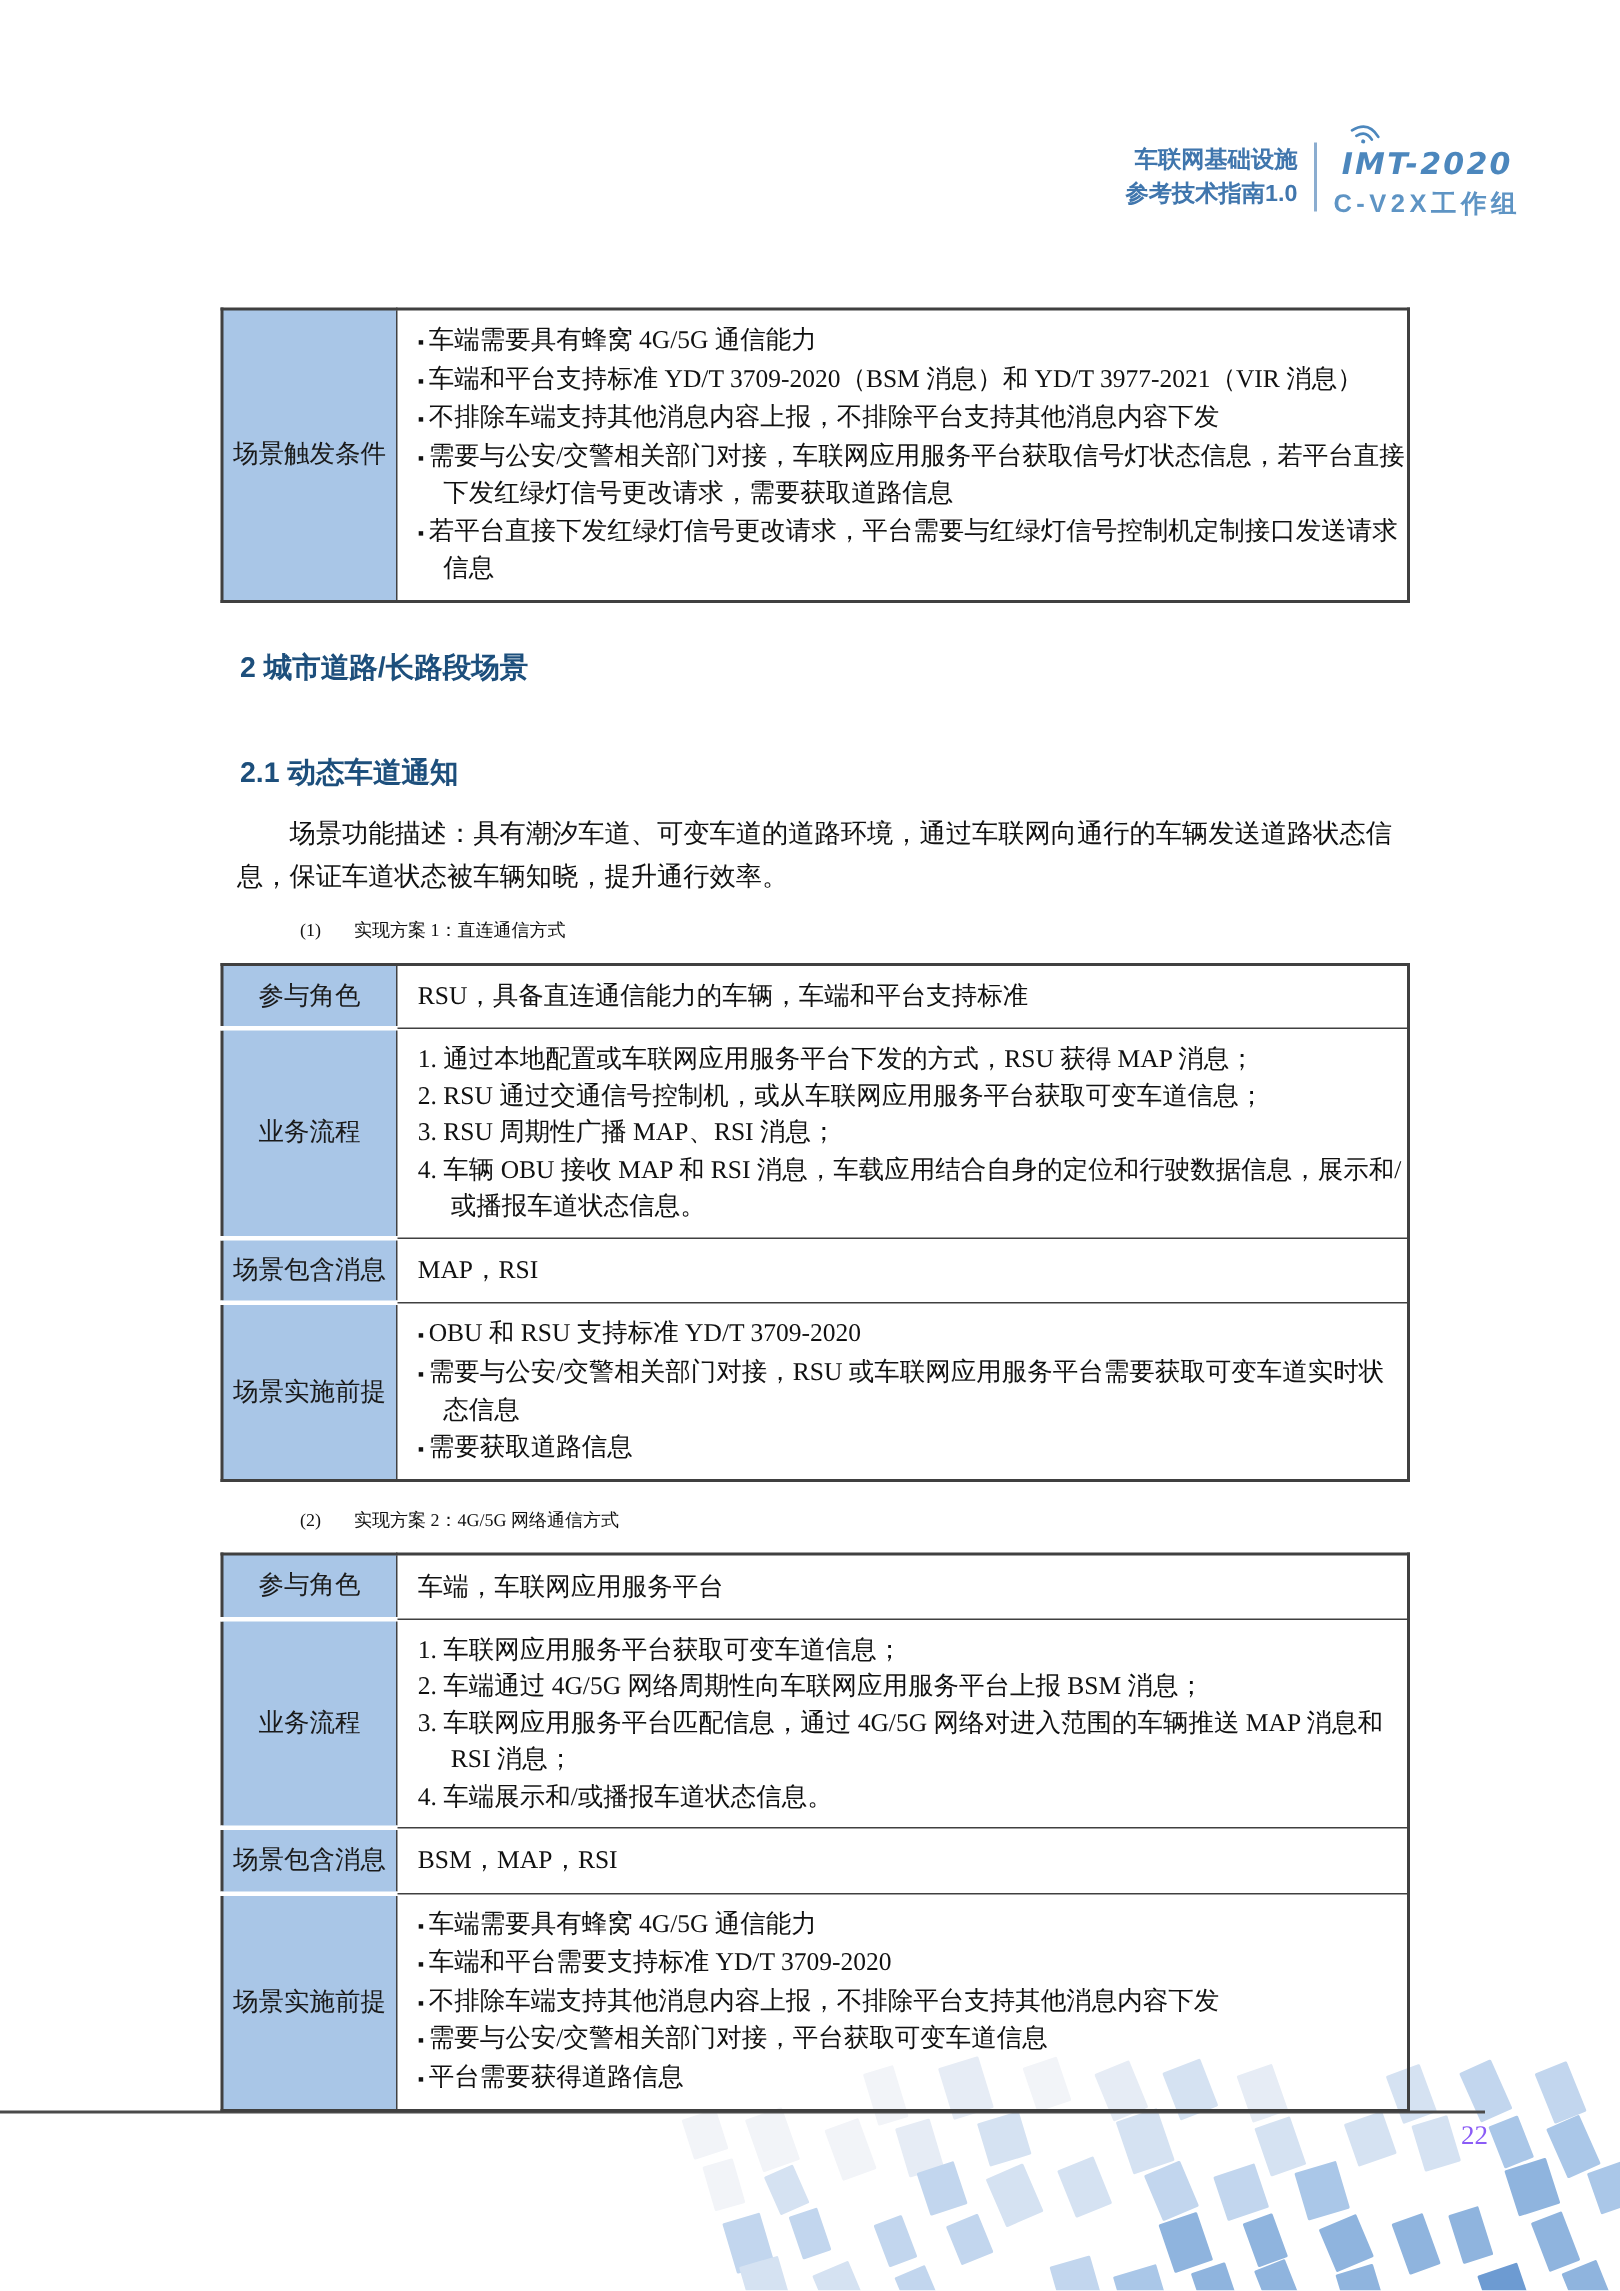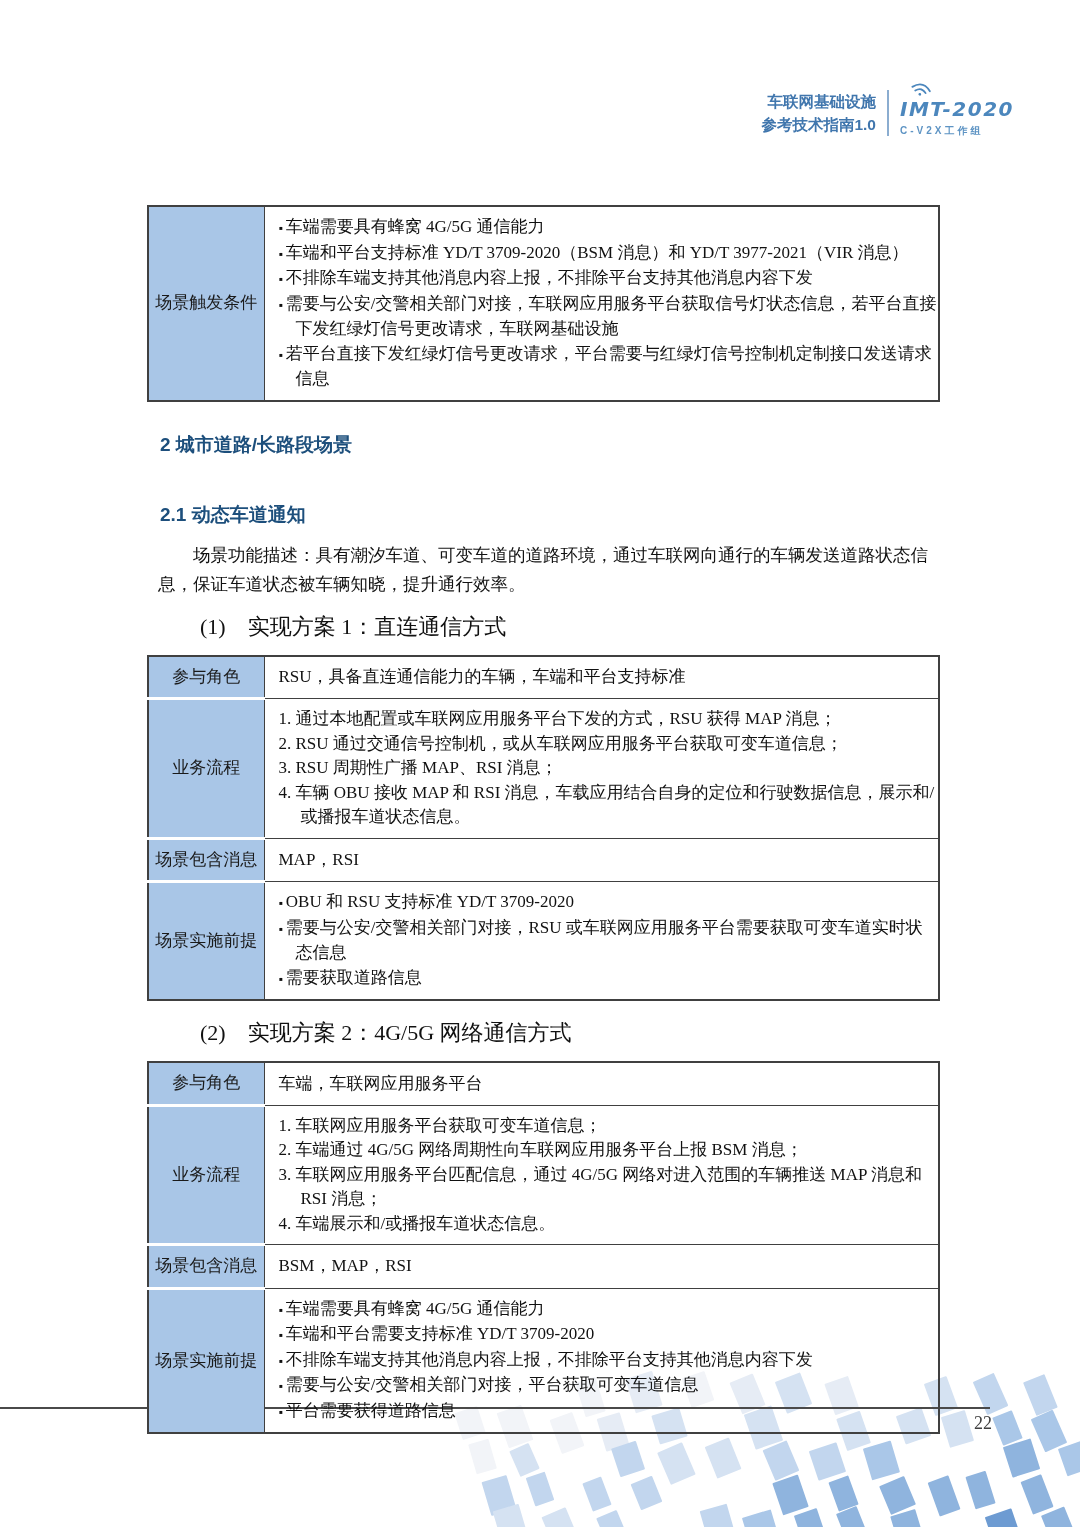--- a/index.html
+++ b/index.html
@@ -40,21 +40,21 @@
     font-weight: bold;
     font-size: 20px;
     color: #4c87bd;
     letter-spacing: 1.5px;
     white-space: nowrap;
     text-align: center;
   }
   .cv2x {
     font-family: "Liberation Sans", "DejaVu Sans", sans-serif;
     font-weight: bold;
-    font-size: 10px;
+    font-size: 17px;
     color: #5e94c4;
     letter-spacing: 3px;
     margin-top: 3px;
     white-space: nowrap;
   }
   .wifi { position: absolute; top: -9px; left: 8px; width: 27px; height: 17px; transform: rotate(14deg); }
 
   
   .content {
     position: absolute;
@@ -103,21 +103,21 @@
 
   .desc {
     margin-top: 13px;
     margin-left: 11px;
     width: 780px;
     font-size: 17.5px;
     line-height: 29px;
     text-indent: 2em;
   }
 
-  .scheme-line { margin-top: 13px; margin-left: 53px; font-size: 22px; }
+  .scheme-line { margin-top: 13px; margin-left: 53px; font-size: 12px; }
   .scheme-line .scheme-num { margin-right: 22px; }
   .scheme-line.second { margin-top: 17px; }
   .scheme-table { margin-top: 13px; }
 
   
   .footer-line {
     position: absolute;
     left: 0;
     top: 1407px;
     width: 990px;
@@ -125,21 +125,21 @@
     background: #4a4a4a;
     z-index: 3;
   }
   .page-number {
     position: absolute;
     top: 1413px;
     left: 968px;
     width: 30px;
     text-align: center;
     font-size: 18px;
-    color: #404040;
+    color: #8b5cf6;
     z-index: 4;
   }
   .mosaic { position: absolute; inset: 0; z-index: 1; pointer-events: none; }
   .tile { position: absolute; border-radius: 1px; }
 </style>
 </head>
 <body>
 
 <div class="page">
 
@@ -164,21 +164,21 @@
 
     <table class="doc">
       <tbody>
           <tr>
         <td class="label-cell">场景触发条件</td>
         <td class="content-cell">
           <div>
                 <div class="bullet-item">车端需要具有蜂窝 4G/5G 通信能力</div>
                 <div class="bullet-item">车端和平台支持标准 YD/T 3709-2020（BSM 消息）和 YD/T 3977-2021（VIR 消息）</div>
                 <div class="bullet-item">不排除车端支持其他消息内容上报，不排除平台支持其他消息内容下发</div>
-                <div class="bullet-item">需要与公安/交警相关部门对接，车联网应用服务平台获取信号灯状态信息，若平台直接下发红绿灯信号更改请求，车联网基础设施</div>
+                <div class="bullet-item">需要与公安/交警相关部门对接，车联网应用服务平台获取信号灯状态信息，若平台直接下发红绿灯信号更改请求，需要获取道路信息</div>
                 <div class="bullet-item">若平台直接下发红绿灯信号更改请求，平台需要与红绿灯信号控制机定制接口发送请求信息</div>
               </div>
         </td>
       </tr>
     </tbody>
       </table>
 
     <div class="h1">2 城市道路/长路段场景</div>
     <div class="h2">2.1 动态车道通知</div>
     <div class="desc">场景功能描述：具有潮汐车道、可变车道的道路环境，通过车联网向通行的车辆发送道路状态信息，保证车道状态被车辆知晓，提升通行效率。</div>

